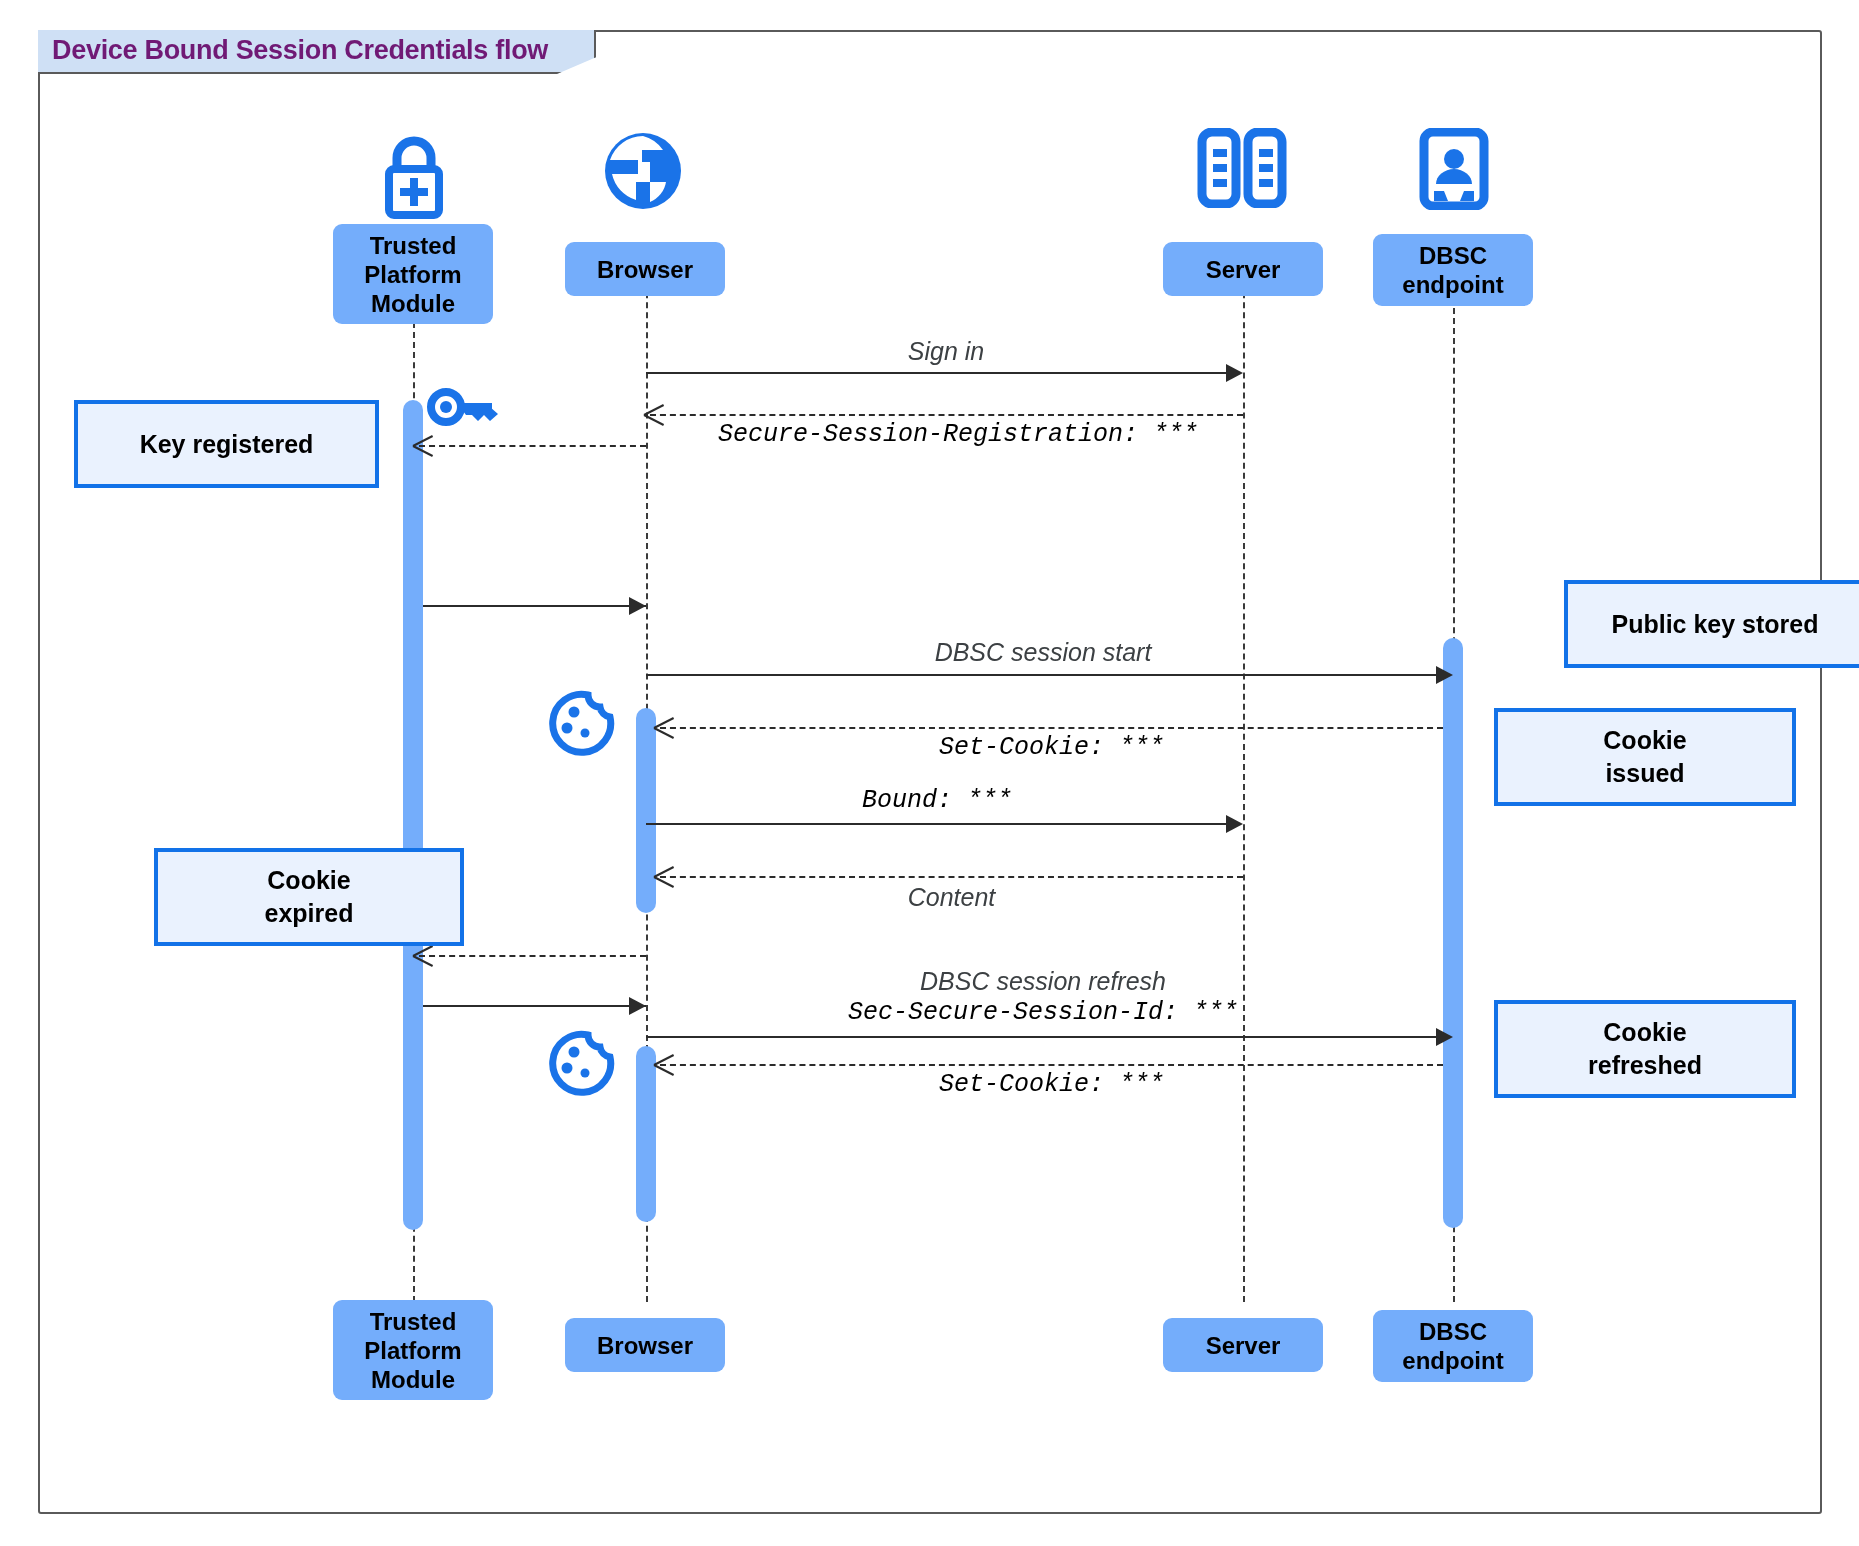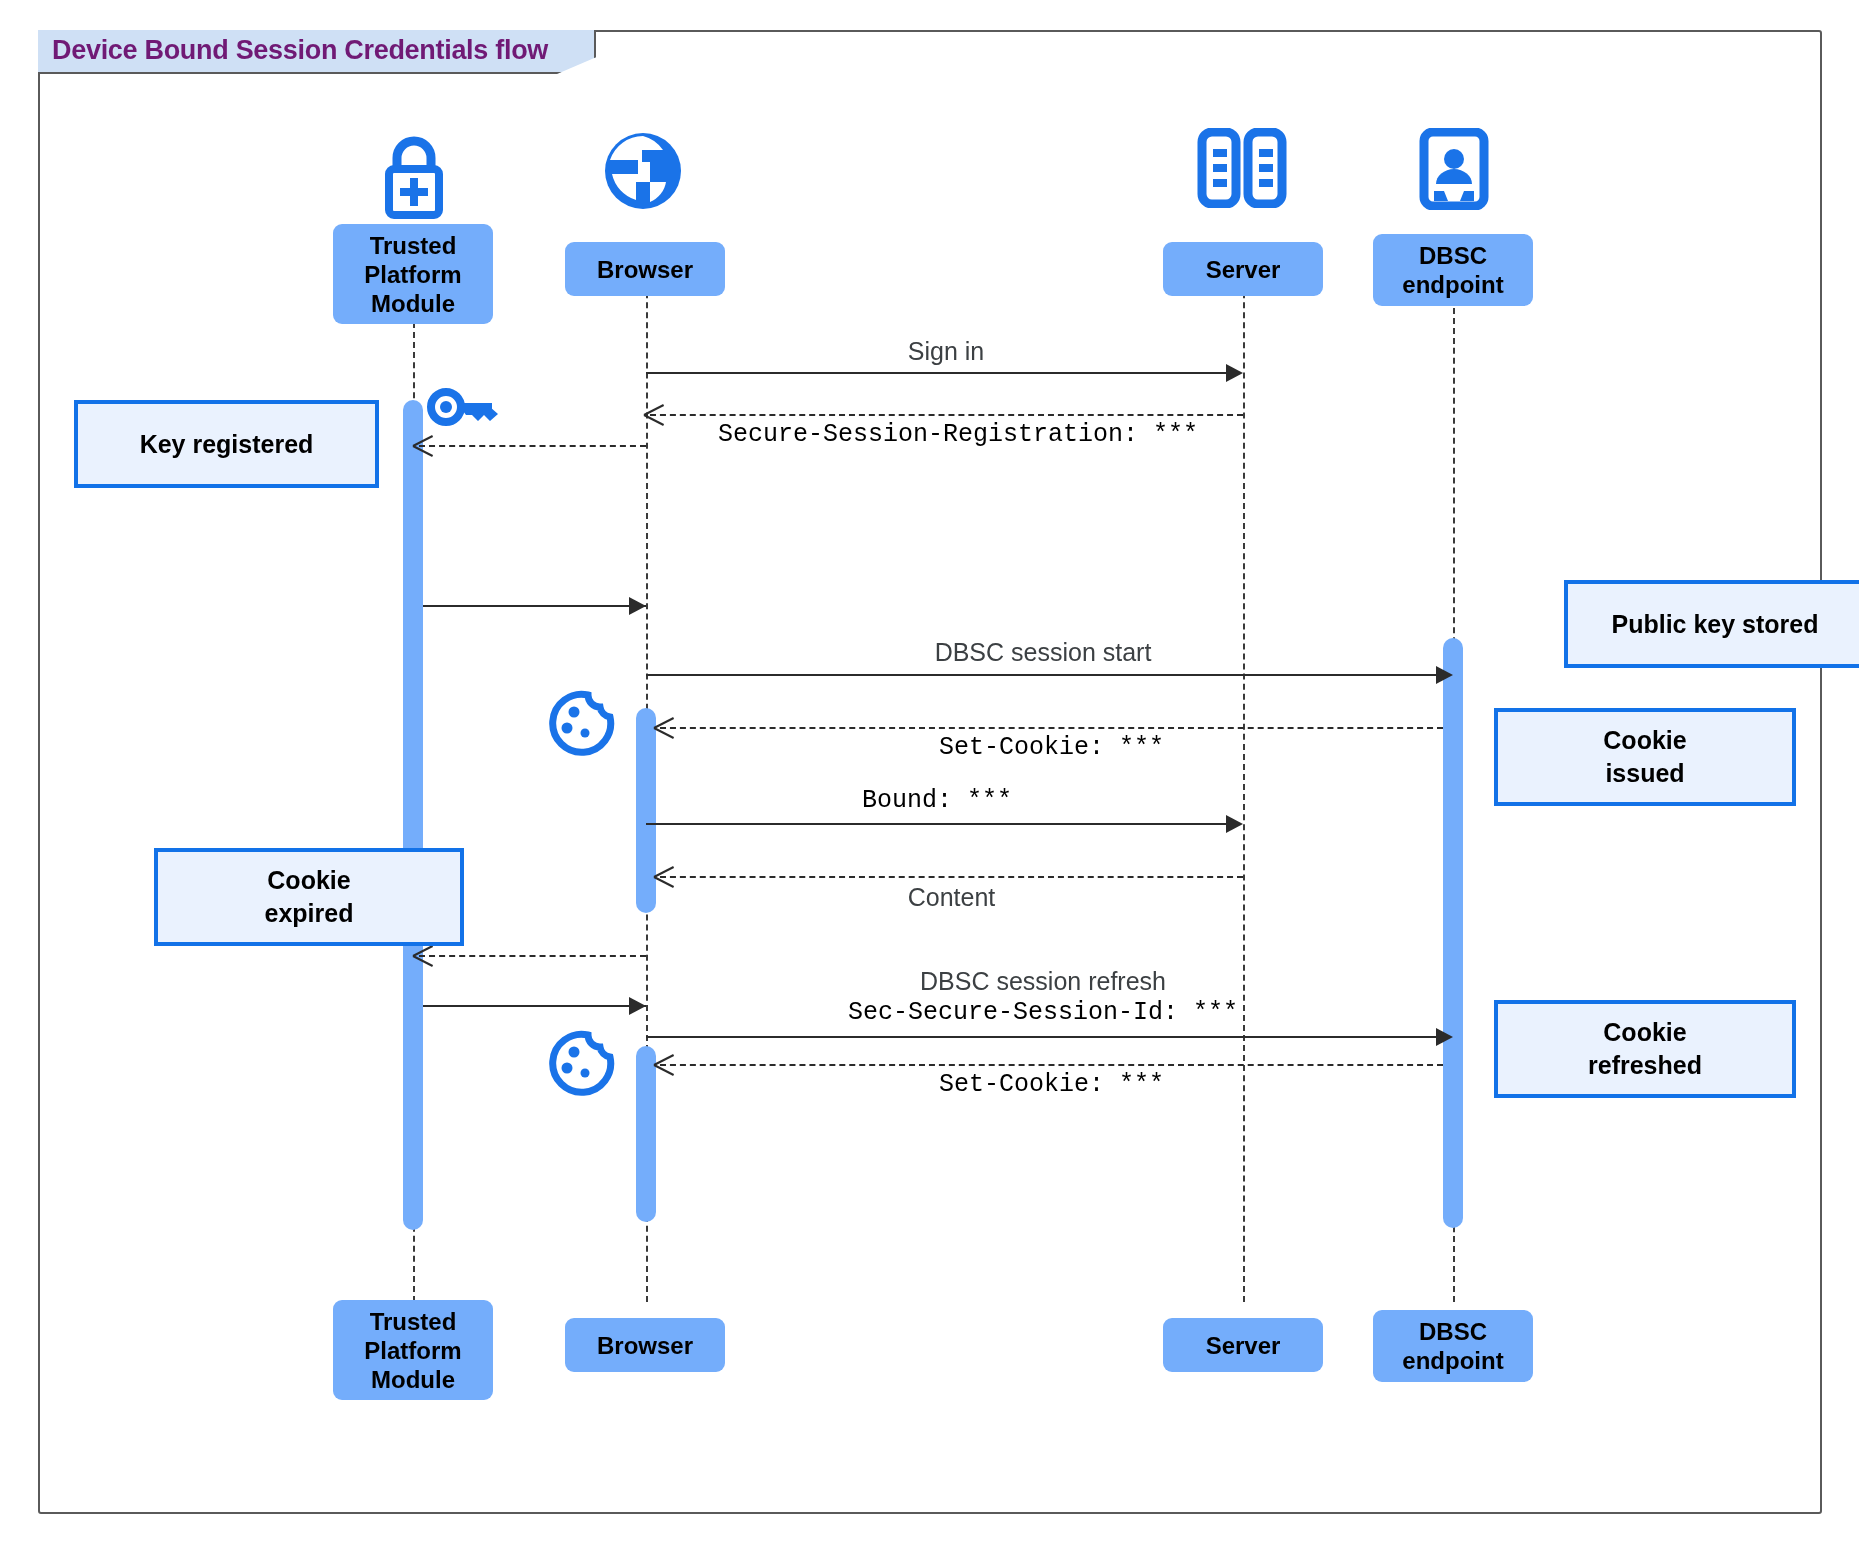--- a/index.html
+++ b/index.html
@@ -133,20 +133,21 @@
   .ah-left-open::before { transform: rotate(-27deg); }
   .ah-left-open::after  { transform: rotate(27deg); }
 
   .msg-text {
     position: absolute;
     color: #3c4043;
     font-size: 25px;
     line-height: 30px;
     white-space: pre;
     text-align: center;
+    font-style: italic;
   }
   .msg-text.mono {
     font-family: "Liberation Mono", "DejaVu Sans Mono", monospace;
     color: #000000;
     letter-spacing: 0px;
   }
   .msg-text.sans {
     font-family: "Liberation Sans", sans-serif;
     color: #3c4043;
   }

